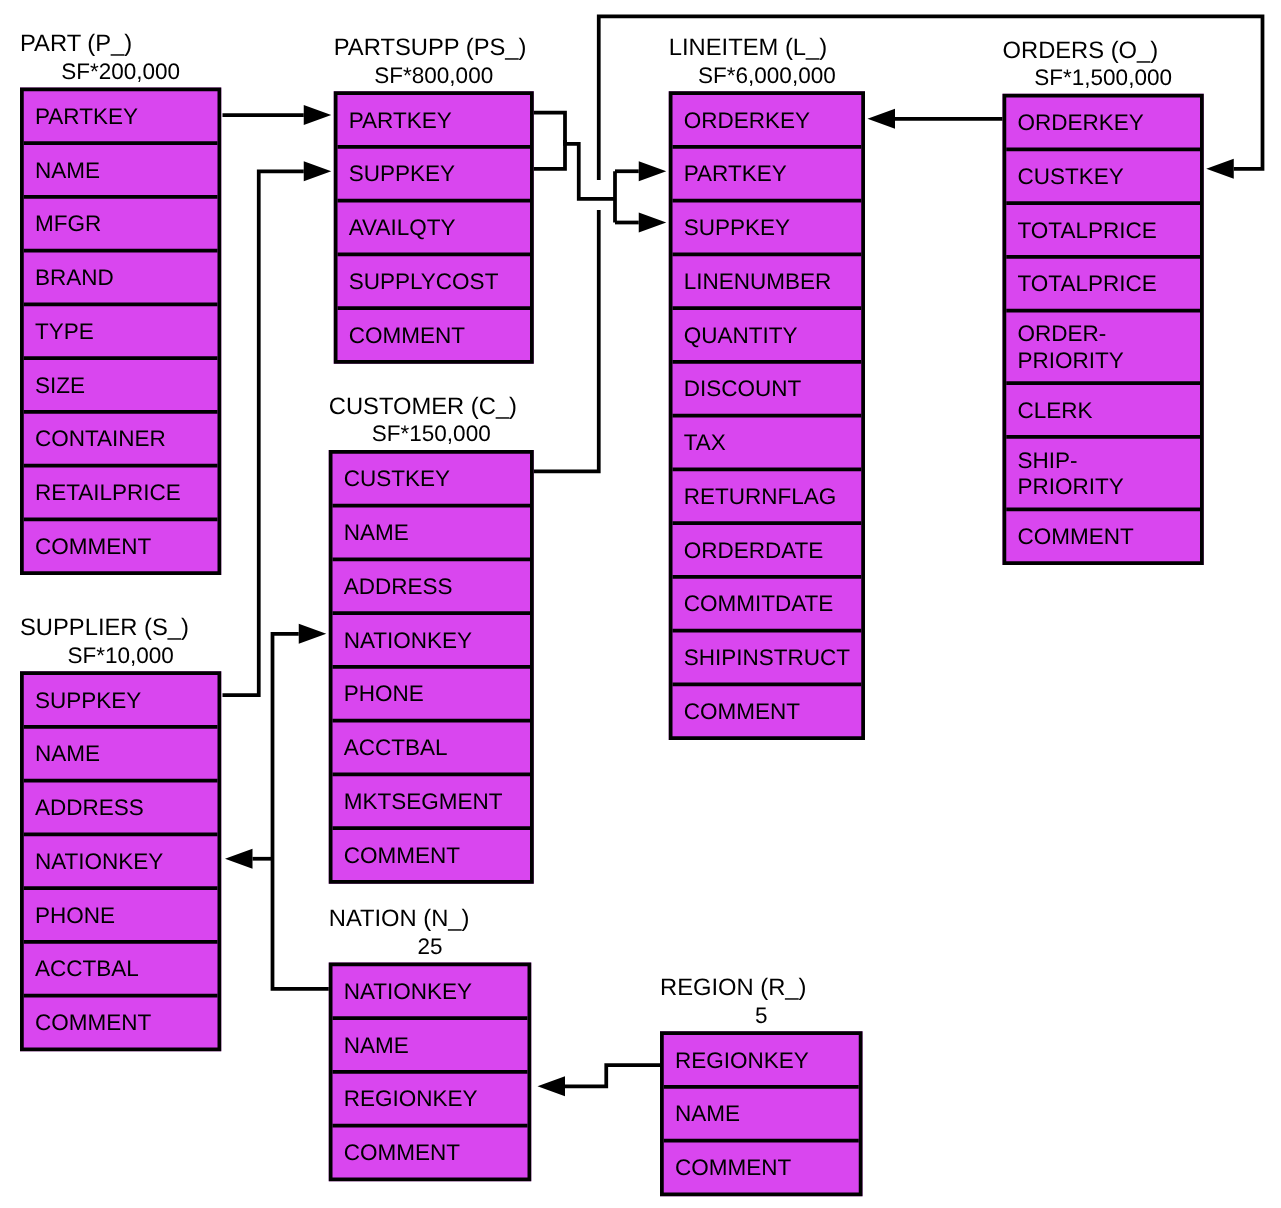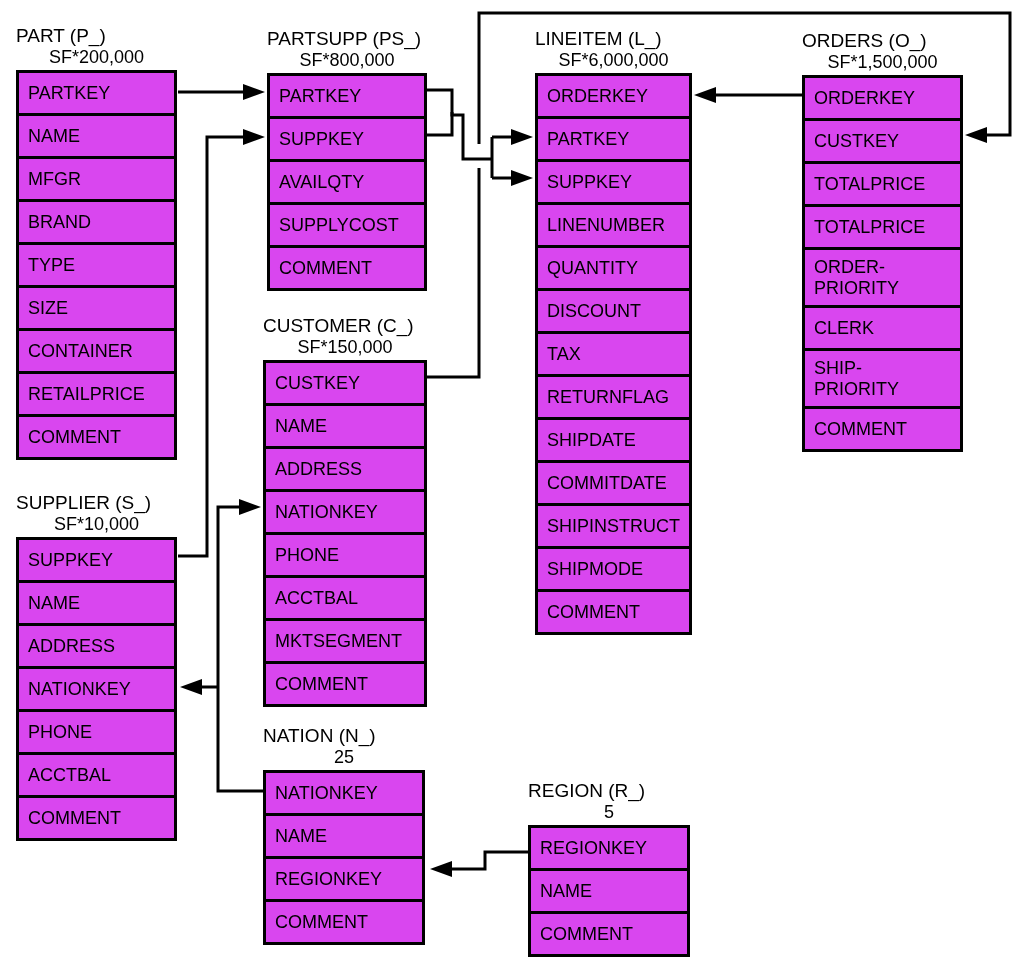--- a/index.html
+++ b/index.html
@@ -111,30 +111,27 @@
         <div class="row">
           <span>DISCOUNT</span>
         </div>
         <div class="row">
           <span>TAX</span>
         </div>
         <div class="row">
           <span>RETURNFLAG</span>
         </div>
         <div class="row">
-          <span>SHIPDATE</span>
+          <span>ORDERDATE</span>
         </div>
         <div class="row">
           <span>COMMITDATE</span>
         </div>
         <div class="row">
           <span>SHIPINSTRUCT</span>
-        </div>
-        <div class="row">
-          <span>SHIPMODE</span>
         </div>
         <div class="row">
           <span>COMMENT</span>
         </div>
       </div>
   </div>
 
   <div class="tbl" id="t-orders">
     <div class="title">ORDERS (O_)</div>
     <div class="card">SF*1,500,000</div>

